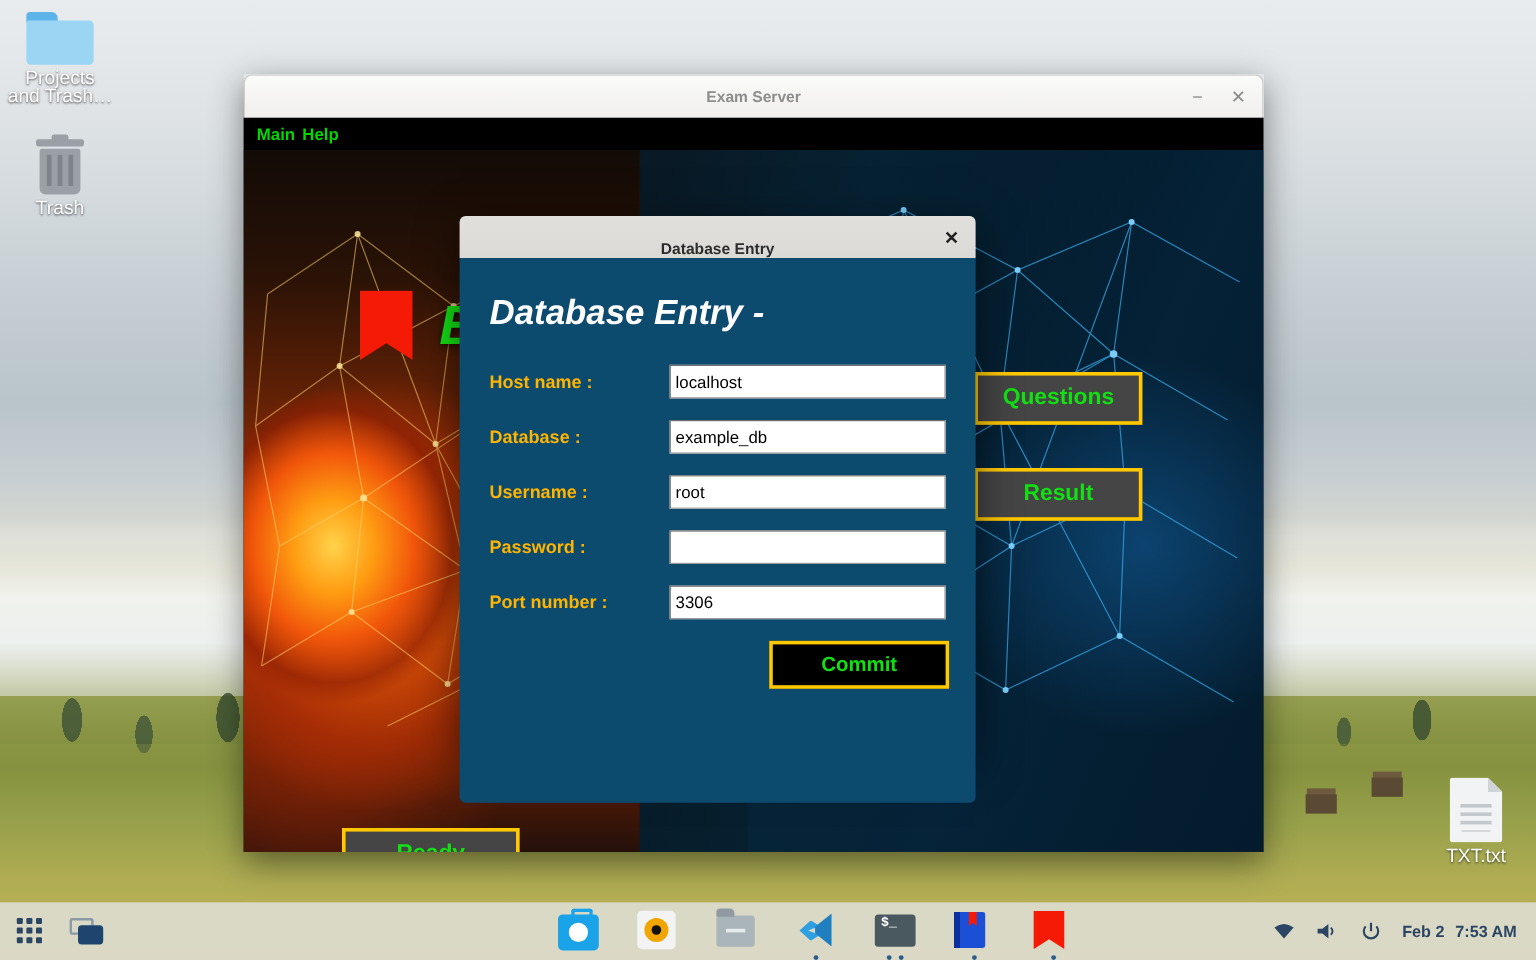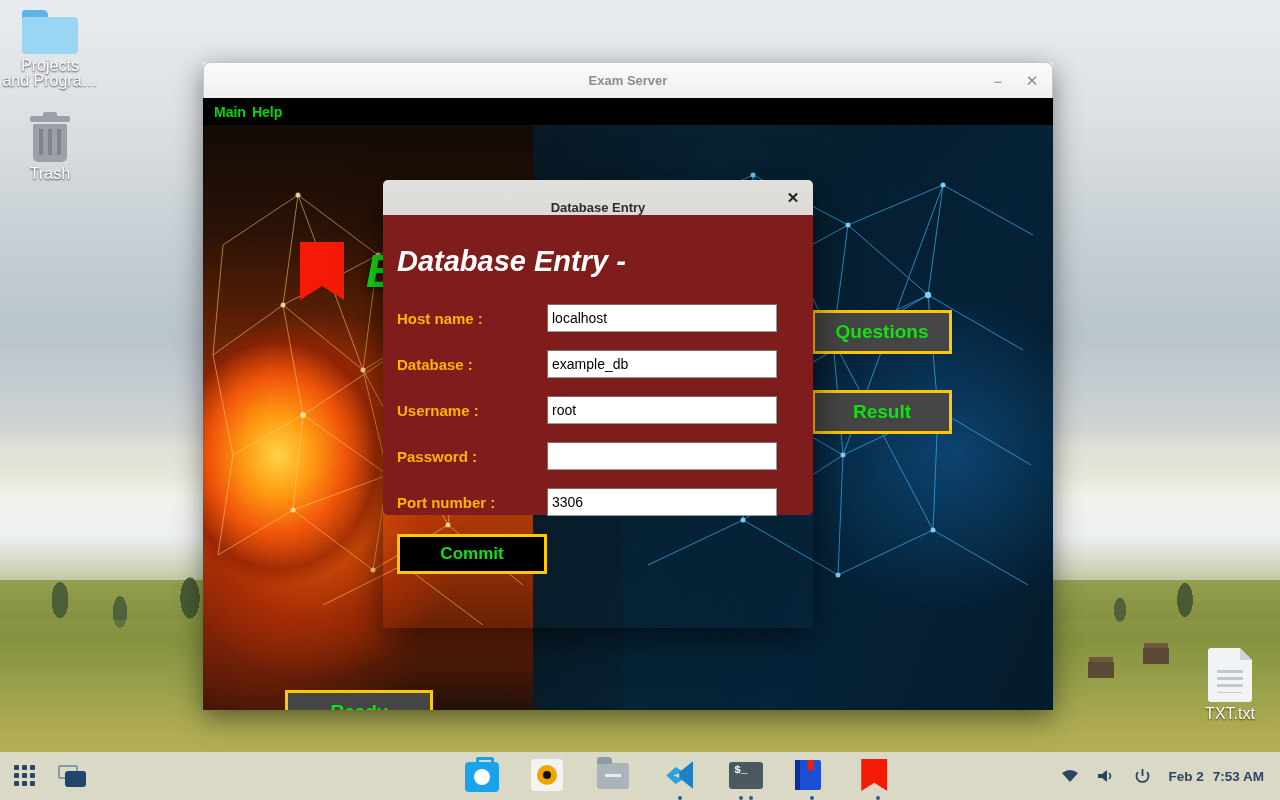--- a/index.html
+++ b/index.html
@@ -177,37 +177,37 @@
   }
   .dlg-title {
     flex:1; text-align:center; font-size:13px; font-weight:bold; color:#2c2c2c;
   }
   .dlg-close {
     position:absolute; right:10px; top:8px; width:20px; height:20px;
     display:flex; align-items:center; justify-content:center;
     color:#1f1f1f; font-size:15px; font-weight:bold; cursor:pointer;
   }
   .dlg-body {
-    height:300px; background:#7f1d1d; border-radius:0 0 5px 5px; padding:22px 22px 0 14px;
+    height:454px; background:#0c4a6e; border-radius:0 0 5px 5px; padding:22px 22px 0 25px;
   }
   .dlg-heading {
     color:#ffffff; font-size:29px; font-weight:bold; font-style:italic;
     margin:8px 0 26px 0;
   }
   .form-row { display:flex; align-items:center; margin-bottom:18px; }
   .form-label {
     width:150px; color:#ffb400; font-size:15px; font-weight:bold;
   }
   .form-input {
     width:230px; height:28px; background:#ffffff; color:#000;
     border:1px solid #9a9a9a; border-top-color:#6f6f6f; border-left-color:#6f6f6f;
     font-family:"Liberation Sans", sans-serif; font-size:14px; padding:0 4px;
     outline:none;
   }
-  .commit-wrap { display:flex; justify-content:flex-start; margin-top:10px; }
+  .commit-wrap { display:flex; justify-content:flex-end; margin-top:10px; }
   #commit-button {
     width:150px; height:40px; background:#000000; border:3px solid #ffc800;
     color:#12e012; font-size:17px; font-weight:bold; cursor:pointer;
     font-family:"Liberation Sans", sans-serif;
   }
 
   
   #taskbar {
     position:absolute; left:0; bottom:0; width:1280px; height:48px;
     background:rgba(226,228,226,.80); display:flex; align-items:center;
@@ -278,21 +278,21 @@
 <div class="wall-hut" style="left:1143px; top:648px;"></div>
 <div class="wall-hut" style="left:1088px; top:662px;"></div>
 
 <div class="desk-icon" style="left:2px; top:10px;">
   <div class="folder-glyph">
     <div class="tab"></div>
       <div class="body"></div>
   </div>
   <div class="label">
     <div>Projects</div>
-    <div>and Progra…</div>
+    <div>and Trash…</div>
   </div>
 </div>
 
 <div class="desk-icon" style="left:2px; top:116px;">
   <div class="trash-glyph">
     <div class="handle"></div>
       <div class="lid"></div>
       <div class="can"></div>
   </div>
   <div class="label">Trash</div>

